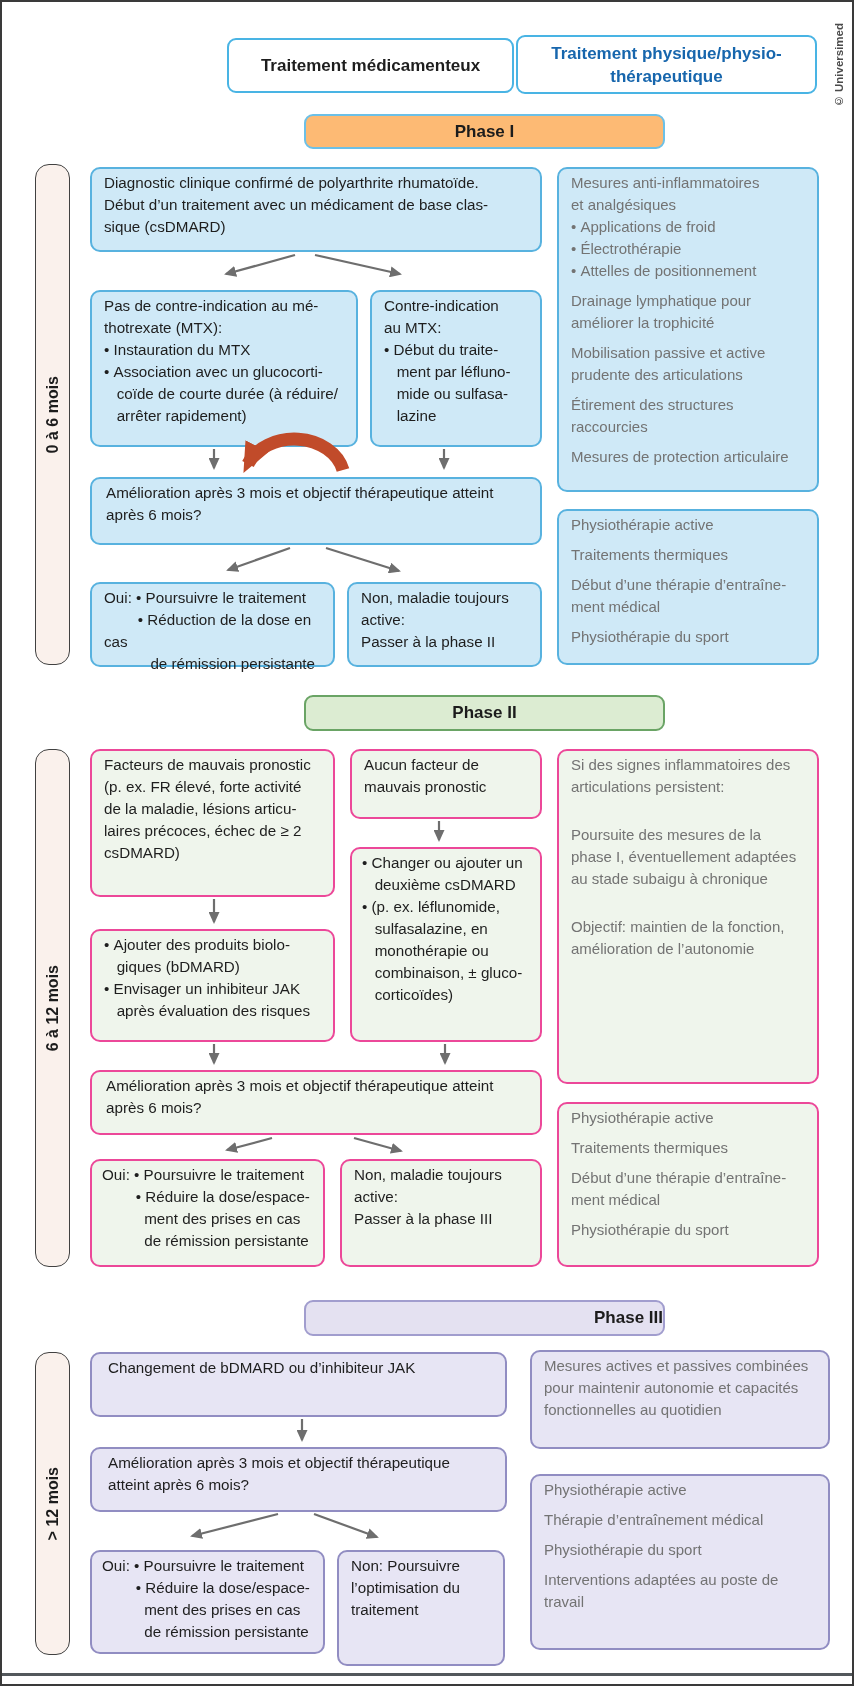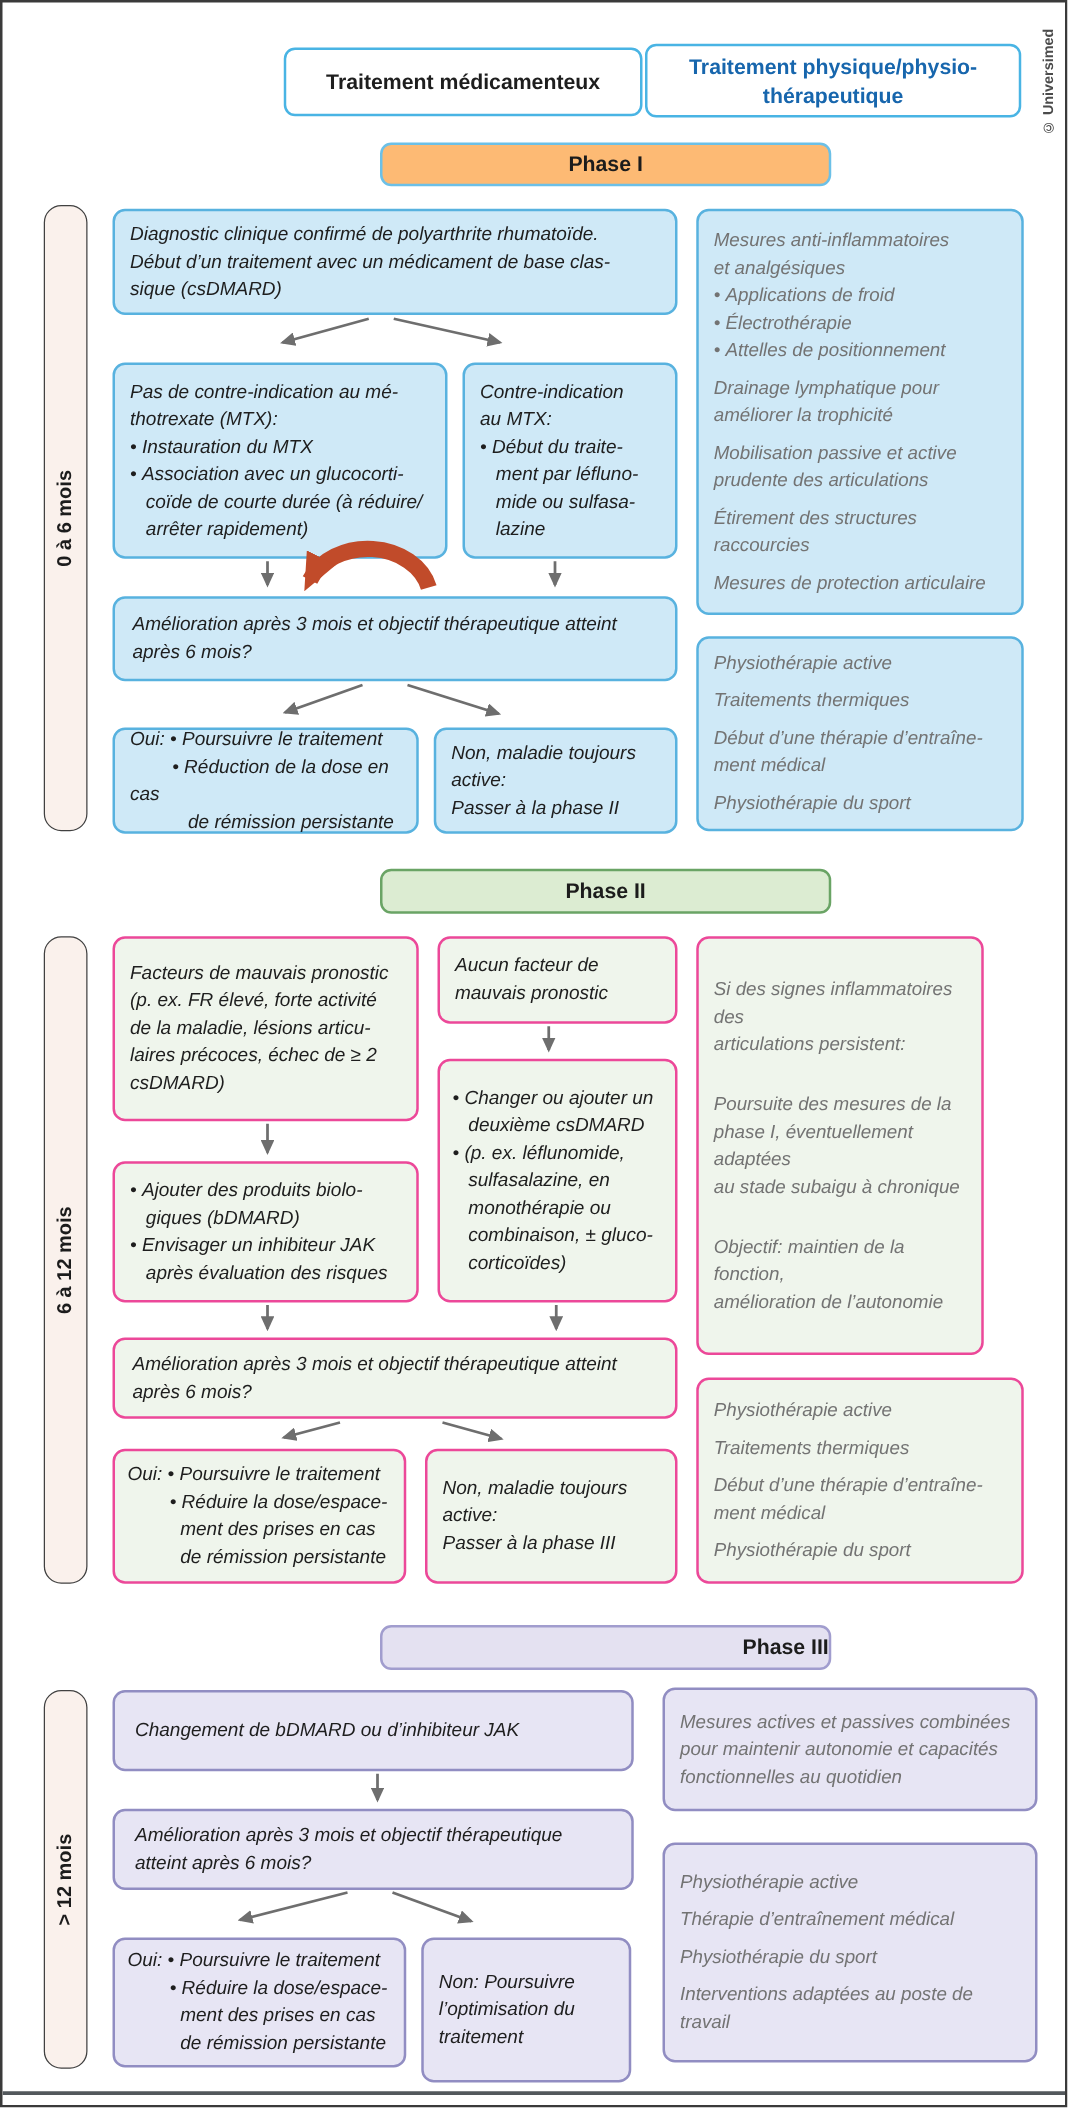--- a/index.html
+++ b/index.html
@@ -3,22 +3,22 @@
 <meta charset="utf-8">
 <style>
   html,body{margin:0;padding:0;background:#ffffff;}
   #canvas{
     position:relative;width:854px;height:1686px;box-sizing:border-box;
     background:#ffffff;border:2px solid #3a3a3a;overflow:hidden;
     font-family:"Liberation Sans", sans-serif;color:#1e1e1e;
   }
   .box{
     position:absolute;box-sizing:border-box;border-radius:10px;
-    display:flex;flex-direction:column;justify-content:center;
-    padding:20px 12px;font-size:15.2px;line-height:22px;font-style:italic;
+    display:flex;flex-direction:column;justify-content:flex-start;
+    padding:3px 12px;font-size:15.2px;line-height:22px;
   }
   .txt{white-space:pre-line;}
   .b-blue{background:#cfe9f7;border:2px solid #58b2df;}
   .b-green{background:#eff5ec;border:2px solid #ec4899;}
   .b-purple{background:#e7e5f4;border:2px solid #918dc2;}
   .physio{color:#737373;font-size:15px;}
   .pitem{white-space:pre-line;}
   .pitem + .pitem{margin-top:8px;}
   .sp-lg .pitem + .pitem{margin-top:26px;}
   .banner{
@@ -173,21 +173,21 @@
 &nbsp;&nbsp;&nbsp;&nbsp;&nbsp;&nbsp;&nbsp;&nbsp;•&nbsp;Réduire la dose/espace-
 &nbsp;&nbsp;&nbsp;&nbsp;&nbsp;&nbsp;&nbsp;&nbsp;&nbsp;&nbsp;ment des prises en cas
 &nbsp;&nbsp;&nbsp;&nbsp;&nbsp;&nbsp;&nbsp;&nbsp;&nbsp;&nbsp;de rémission persistante</div>
   </div>
   <div class="box b-green" style="left:338px;top:1157px;width:202px;height:108px;">
     <div class="txt">Non, maladie toujours
 active:
 Passer à la phase III</div>
   </div>
 
-  <div class="box b-green physio sp-lg" style="left:555px;top:747px;width:230px;height:335px;">
+  <div class="box b-green physio sp-lg" style="left:555px;top:747px;width:262px;height:335px;">
 
   <div class="pitem">Si des signes inflammatoires des
 articulations persistent:</div>
       <div class="pitem">Poursuite des mesures de la
 phase I, éventuellement adaptées
 au stade subaigu à chronique</div>
       <div class="pitem">Objectif: maintien de la fonction,
 amélioration de l’autonomie</div>
     </div>
   <div class="box b-green physio" style="left:555px;top:1100px;width:262px;height:165px;">

